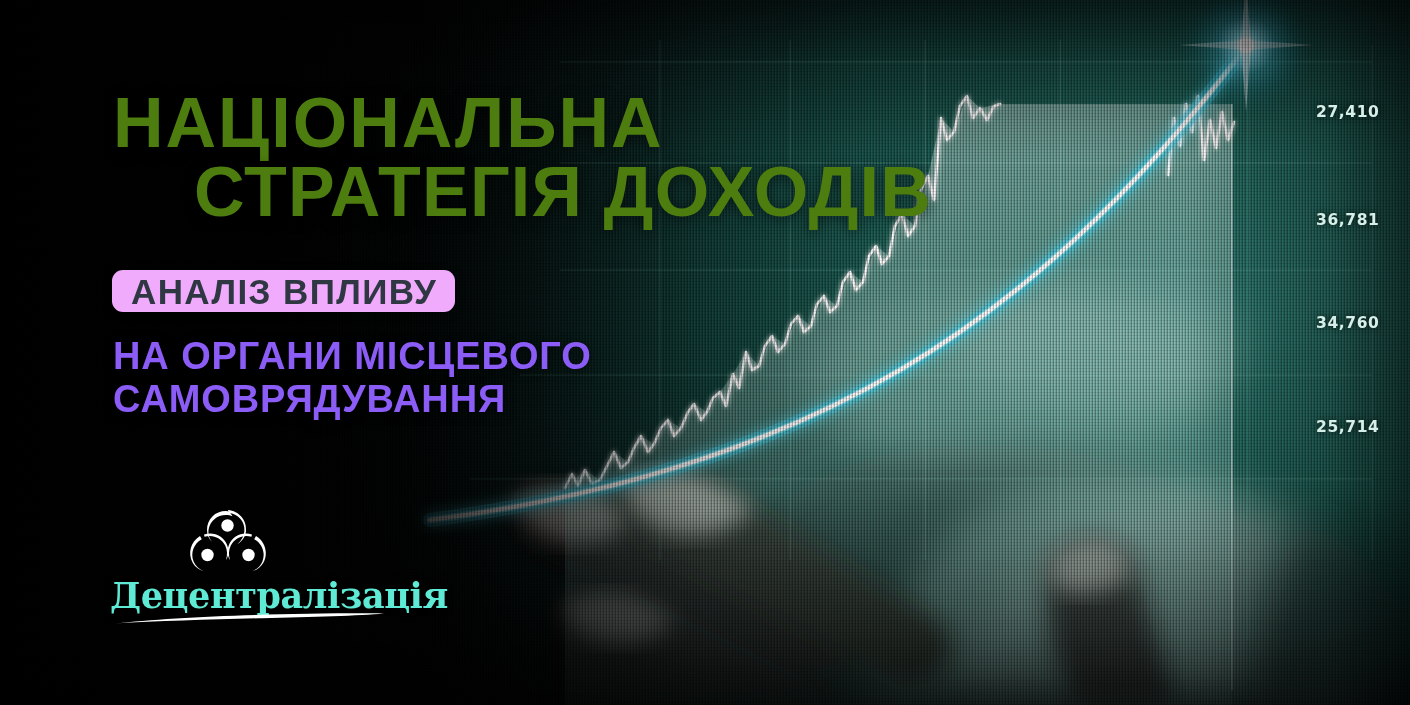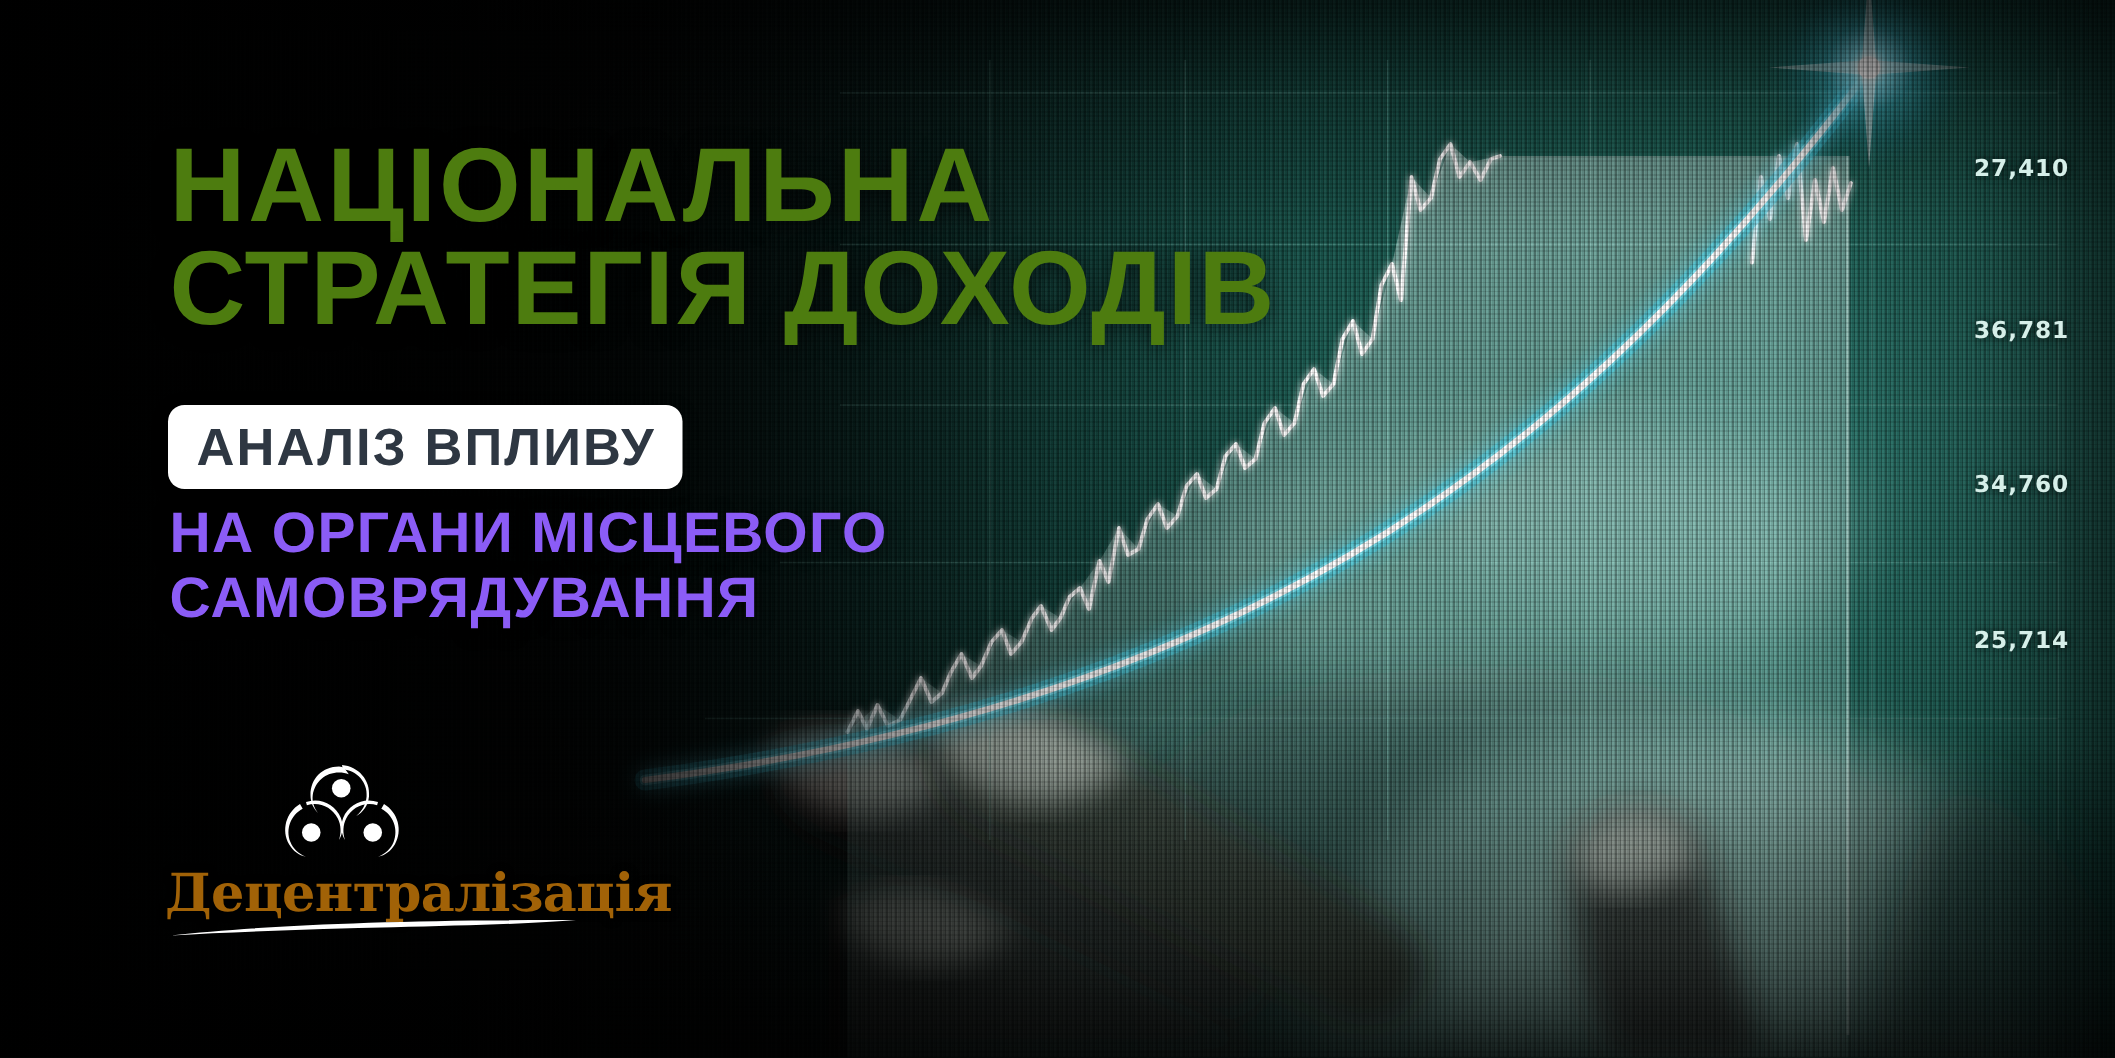--- a/index.html
+++ b/index.html
@@ -136,32 +136,33 @@
     font-weight: 700;
     font-size: 70px;
     line-height: 0.99;
     letter-spacing: 2.0px;
     text-transform: uppercase;
     text-shadow: 0 2px 14px rgba(0,0,0,0.55);
   }
   .headline .line2 {
     display: block;
     letter-spacing: 1.2px;
+    text-align: center;
   }
 
   .badge {
     position: absolute;
     left: 112px;
     top: 270px;
-    height: 56px;
+    height: 42px;
     padding: 0 18px 0 19px;
     display: flex;
     align-items: center;
     border-radius: 11px;
-    background: #ffffff;
+    background: #f0abfc;
     box-shadow: 0 2px 10px rgba(0,0,0,0.45);
   }
   .badge span {
     color: #2e3742;
     font-family: "Liberation Sans", sans-serif;
     font-weight: 700;
     font-size: 35px;
     letter-spacing: 1.4px;
     text-transform: uppercase;
     line-height: 1;
@@ -196,21 +197,21 @@
     left: 72px;
     top: 0;
     width: 92px;
     height: 72px;
   }
   .logo-word {
     position: absolute;
     left: 0;
     top: 70px;
     width: 280px;
-    color: #a16207;
+    color: #5eead4;
     font-family: "DejaVu Serif", serif;
     font-weight: 700;
     font-size: 35px;
     letter-spacing: -0.4px;
     line-height: 1;
     text-shadow: 0 1px 6px rgba(0,0,0,0.7);
   }
   .logo-swoosh {
     position: absolute;
     left: 2px;

